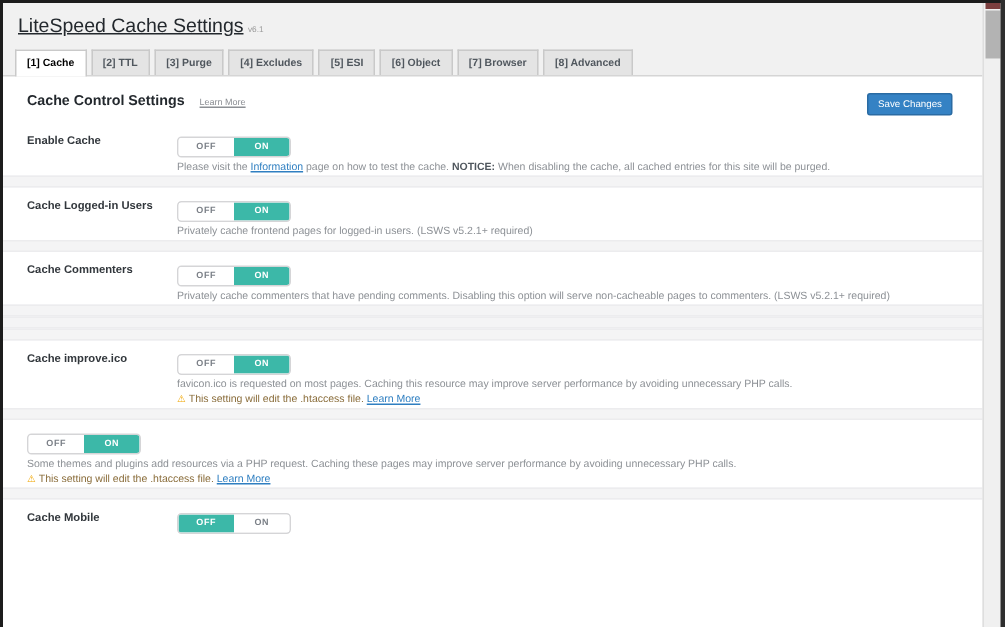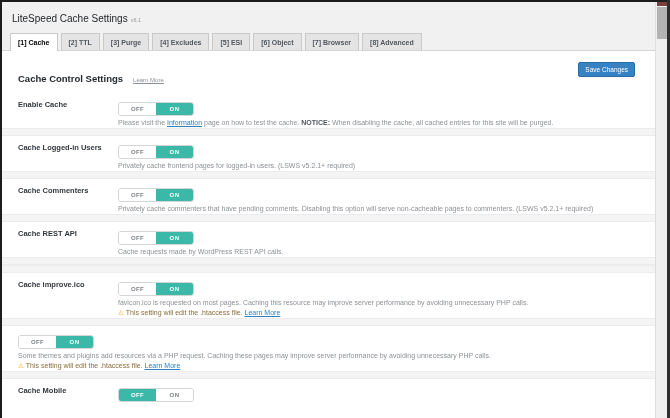--- a/index.html
+++ b/index.html
@@ -15,38 +15,38 @@
   .frame-top { position:absolute; top:0; left:0; width:670px; height:2px; background:#1c1c1c; z-index:20; }
   .frame-left { position:absolute; top:0; left:0; width:2px; height:418px; background:#1c1c1c; z-index:20; }
   .frame-right { position:absolute; top:0; right:0; width:3px; height:418px; background:#2e2e2e; z-index:20; }
   
   .scrollbar { position:absolute; top:2px; right:3px; width:12px; height:416px; background:#f0f0f0; border-left:1px solid #dedede; z-index:15; }
   .scroll-accent { position:absolute; top:0; left:1px; width:10px; height:4px; background:#7c3f3f; }
   .scroll-thumb { position:absolute; top:5px; left:1px; width:10px; height:32px; background:#b3b3b3; }
 
   
   .page-title-row { position:absolute; left:12px; top:8px; white-space:nowrap; z-index:5; }
-  .page-title { font-size:10px; color:#23282d; display:inline; }
+  .page-title { font-size:13px; color:#23282d; display:inline;text-decoration:underline; }
   .page-version { font-size:5.5px; color:#9a9a9a; margin-left:3px; }
 
   
   .tabs { position:absolute; left:10px; top:33px; display:flex; gap:3px; z-index:6; }
   .tab {
     background:#e4e4e4; border:1px solid #c9c9c9; border-bottom:none;
     font-size:7px; font-weight:bold; color:#50575e;
     padding:5px 7px 5px; height:17px; white-space:nowrap; cursor:pointer;
   }
   .tab.active { background:#fff; color:#000; height:18px; }
 
   
   .panel {
     position:absolute; left:2px; top:50px; right:15px; bottom:0;
     background:#fff; border-top:1px solid #d5d5d5; z-index:4;
   }
-  .section-head { padding:22px 16px 9px; display:flex; align-items:baseline; }
+  .section-head { padding:11px 16px 9px; display:flex; align-items:baseline; }
   .section-title { font-size:9.5px; font-weight:bold; color:#23282d; }
   .section-learn-more { font-size:6px; color:#8c8f94; margin-left:10px; text-decoration:underline; cursor:pointer; }
   .save-btn {
     position:absolute; top:11px; right:20px;
     background:#3582c4; border:1px solid #2a6ba3; border-radius:2px;
     color:#fff; font-size:6.5px; padding:3px 6px; cursor:pointer;
   }
 
   
   .row { display:flex; padding:4px 16px 1px;justify-content:space-between; }
@@ -117,27 +117,20 @@
       </div>
       <div class="separator"></div>
       <div class="row">
         <div class="row-label">Cache Commenters</div>
         <div class="row-main"><div class="toggle">
             <div class="tbtn">OFF</div>
             <div class="tbtn active">ON</div>
           </div><div class="desc"><span>Privately cache commenters that have pending comments. Disabling this option will serve non-cacheable pages to commenters. (LSWS v5.2.1+ required)</span></div></div>
       </div>
       <div class="separator"></div>
-      <div class="row">
-        <div class="row-label">Cache REST API</div>
-        <div class="row-main"><div class="toggle">
-            <div class="tbtn">OFF</div>
-            <div class="tbtn active">ON</div>
-          </div><div class="desc"><span>Cache requests made by WordPress REST API calls.</span></div></div>
-      </div>
       <div class="separator"></div>
       <div class="separator"></div>
       <div class="row">
         <div class="row-label">Cache improve.ico</div>
         <div class="row-main"><div class="toggle">
             <div class="tbtn">OFF</div>
             <div class="tbtn active">ON</div>
           </div><div class="desc"><span>favicon.ico is requested on most pages. Caching this resource may improve server performance by avoiding unnecessary PHP calls.</span></div><div class="warn"><span class="warn-icon">⚠</span><span>This setting will edit the .htaccess file. </span><span class="seg-link">Learn More</span></div></div>
       </div>
       <div class="separator"></div>

